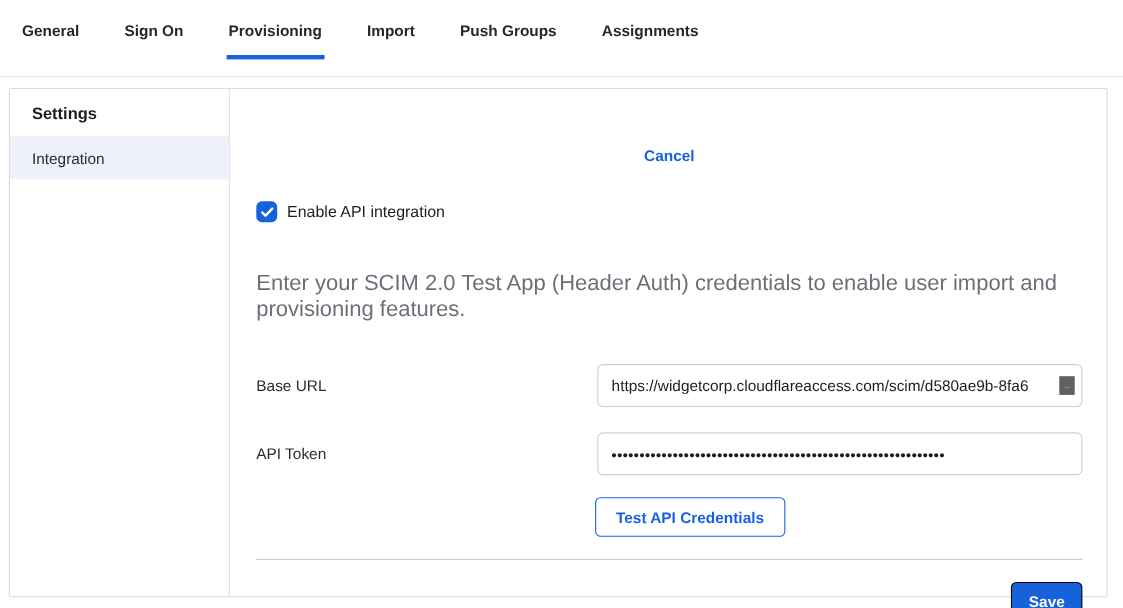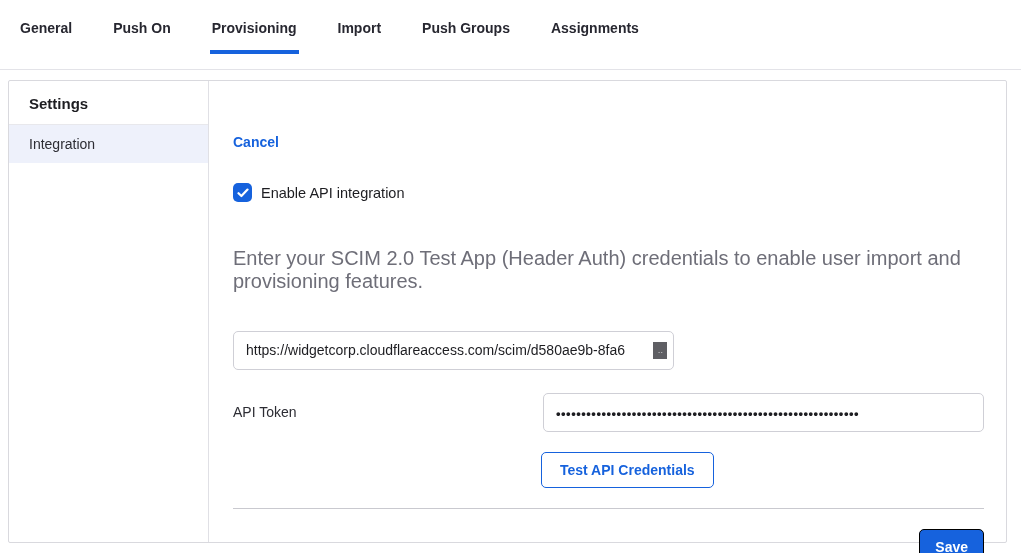--- a/index.html
+++ b/index.html
@@ -68,21 +68,21 @@
   .sidebar-item.selected { background: #eef1fb; }
 
   
   .main {
     flex: 1;
     padding: 0 23px 0 24px;
     position: relative;
   }
   .cancel-row {
     margin-top: 52px;
-    text-align: left;
+    text-align: center;
   }
   .cancel-link {
     font-size: 14px;
     font-weight: 700;
     color: #1662dd;
     cursor: pointer;
     text-decoration: none;
   }
 
   .checkbox-row {
@@ -200,21 +200,21 @@
     font-family: "Liberation Sans", "DejaVu Sans", sans-serif;
     padding: 9px 15px;
     cursor: pointer;
   }
 </style>
 </head>
 <body>
 
 <div class="tabbar">
   <div class="tab">General</div>
-  <div class="tab">Push On</div>
+  <div class="tab">Sign On</div>
   <div class="tab active">Provisioning</div>
   <div class="tab">Import</div>
   <div class="tab">Push Groups</div>
   <div class="tab">Assignments</div>
 </div>
 
 <div class="content-box">
 
   <div class="sidebar">
     <div class="sidebar-header">Settings</div>
@@ -232,20 +232,21 @@
         <svg width="12" height="10" viewBox="0 0 12 10">
           <path d="M1.5 5.2 L4.4 8 L10.5 1.6" fill="none" stroke="#ffffff" stroke-width="2.2" stroke-linecap="round" stroke-linejoin="round"></path>
         </svg>
       </span>
       <span class="checkbox-label">Enable API integration</span>
     </div>
 
     <div class="description">Enter your SCIM 2.0 Test App (Header Auth) credentials to enable user import and provisioning features.</div>
 
     <div class="form-row first">
+      <div class="form-label">Base URL</div>
       <div class="input-wrap">
         <input type="text" class="text-input" value="https://widgetcorp.cloudflareaccess.com/scim/d580ae9b-8fa6" style="">
         <span class="overflow-block">‥</span>
       </div>
     </div>
 
     <div class="form-row">
       <div class="form-label">API Token</div>
       <div class="input-wrap">
         <input type="text" class="text-input token" value="••••••••••••••••••••••••••••••••••••••••••••••••••••••••••••" style="">

